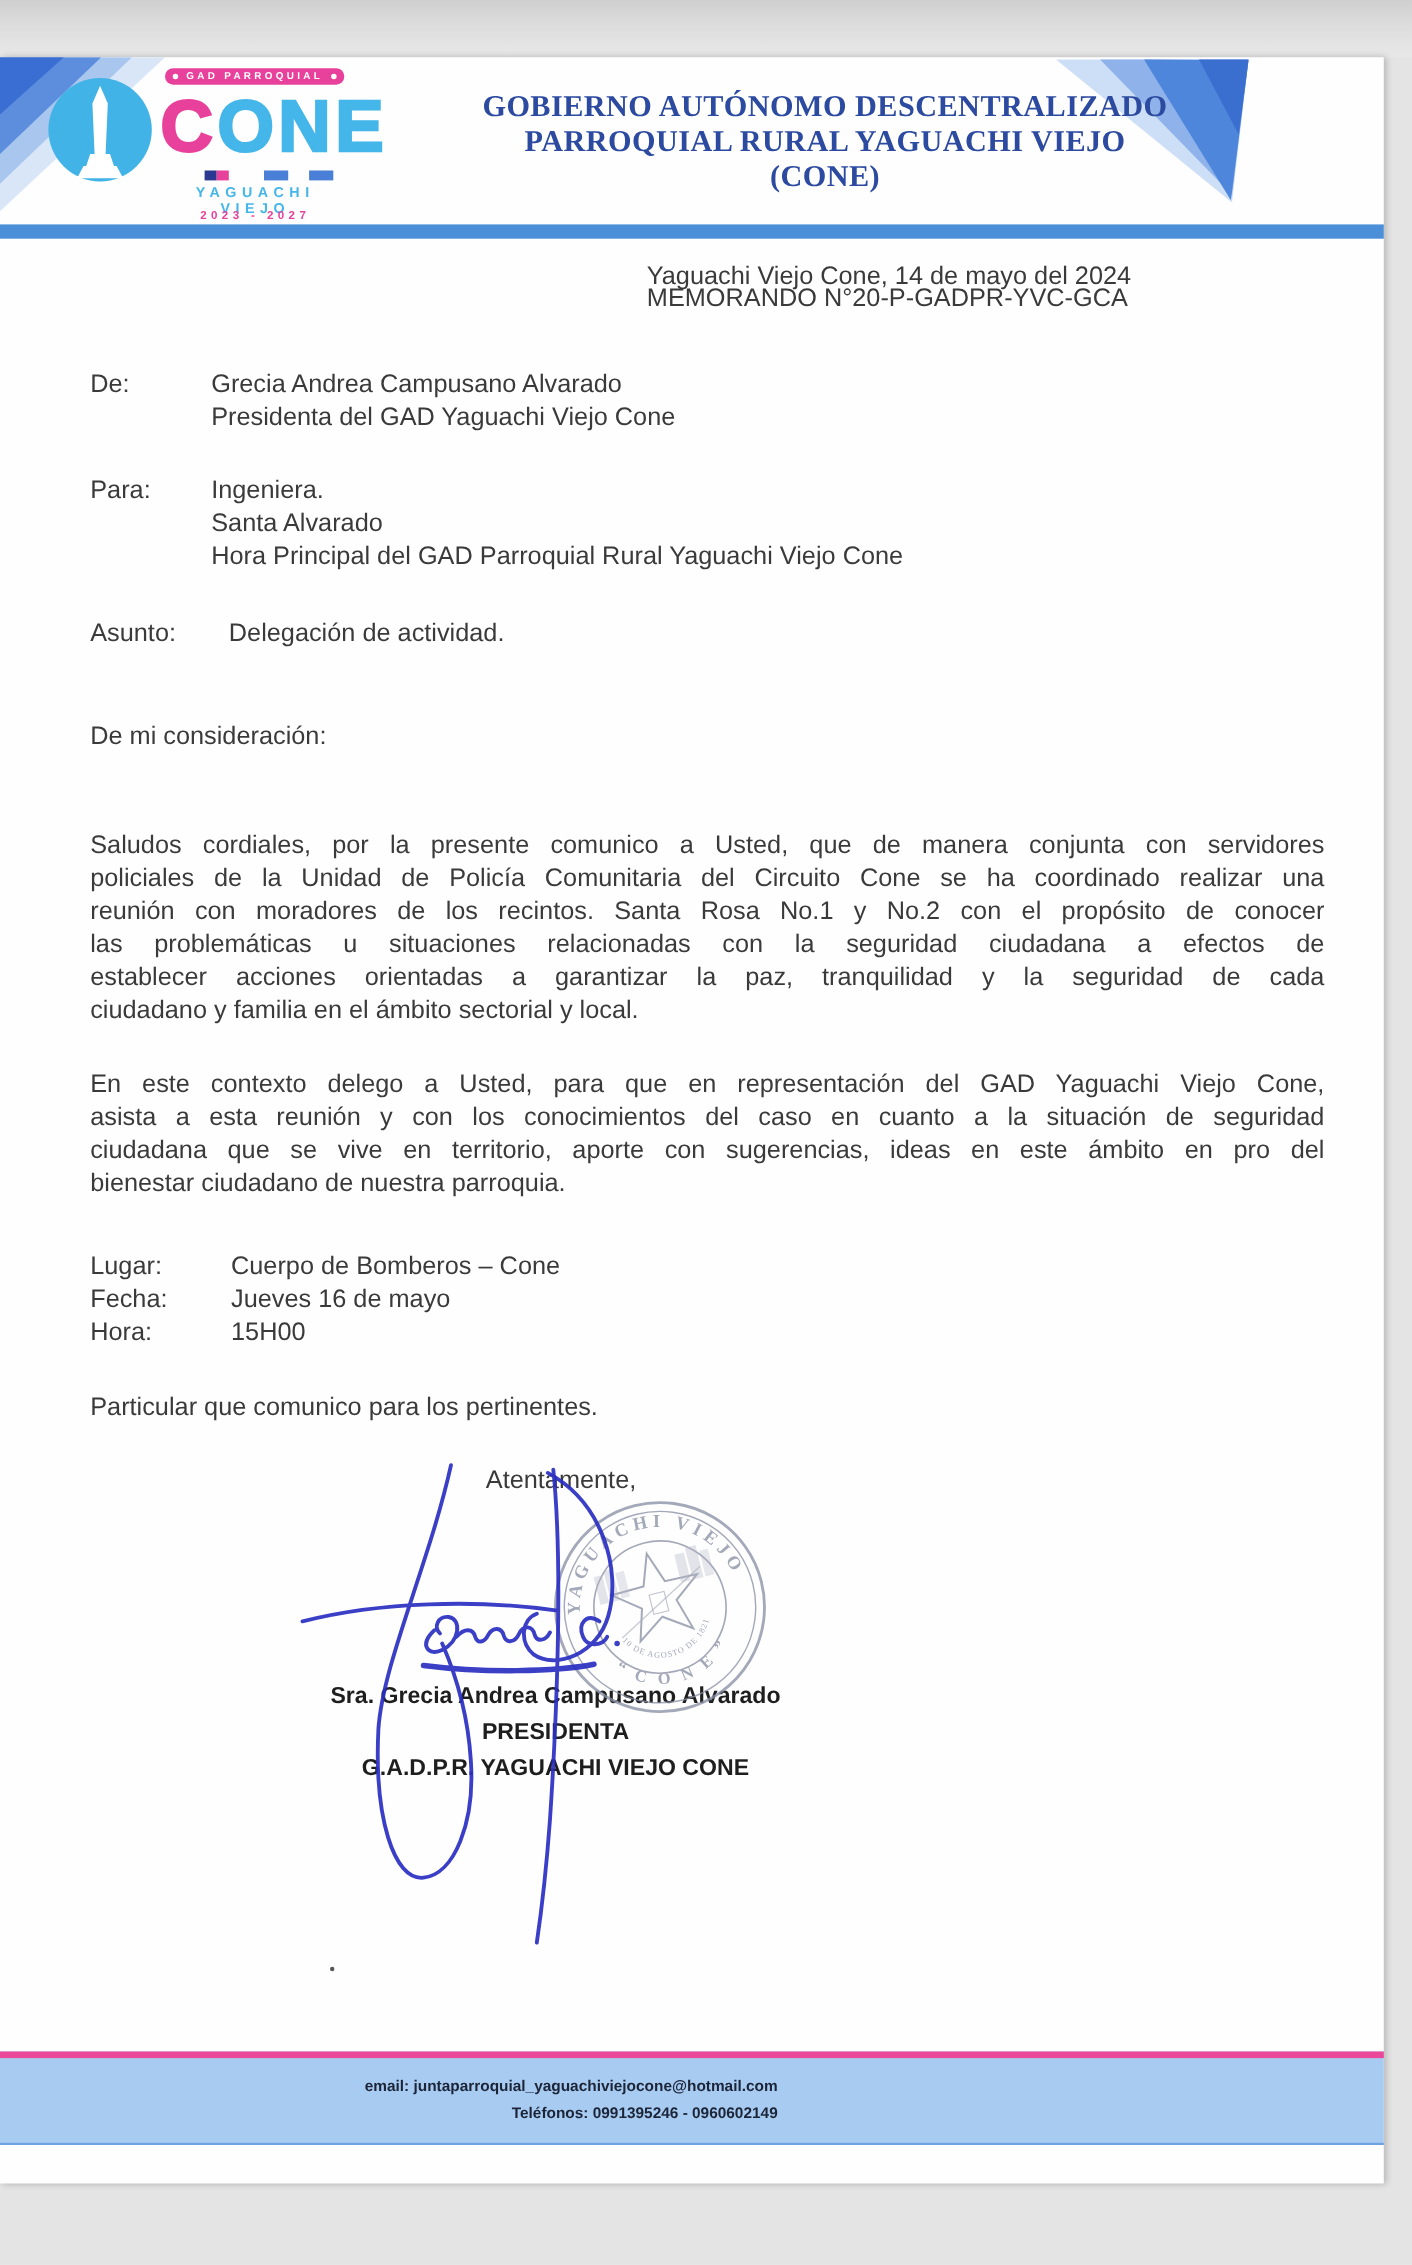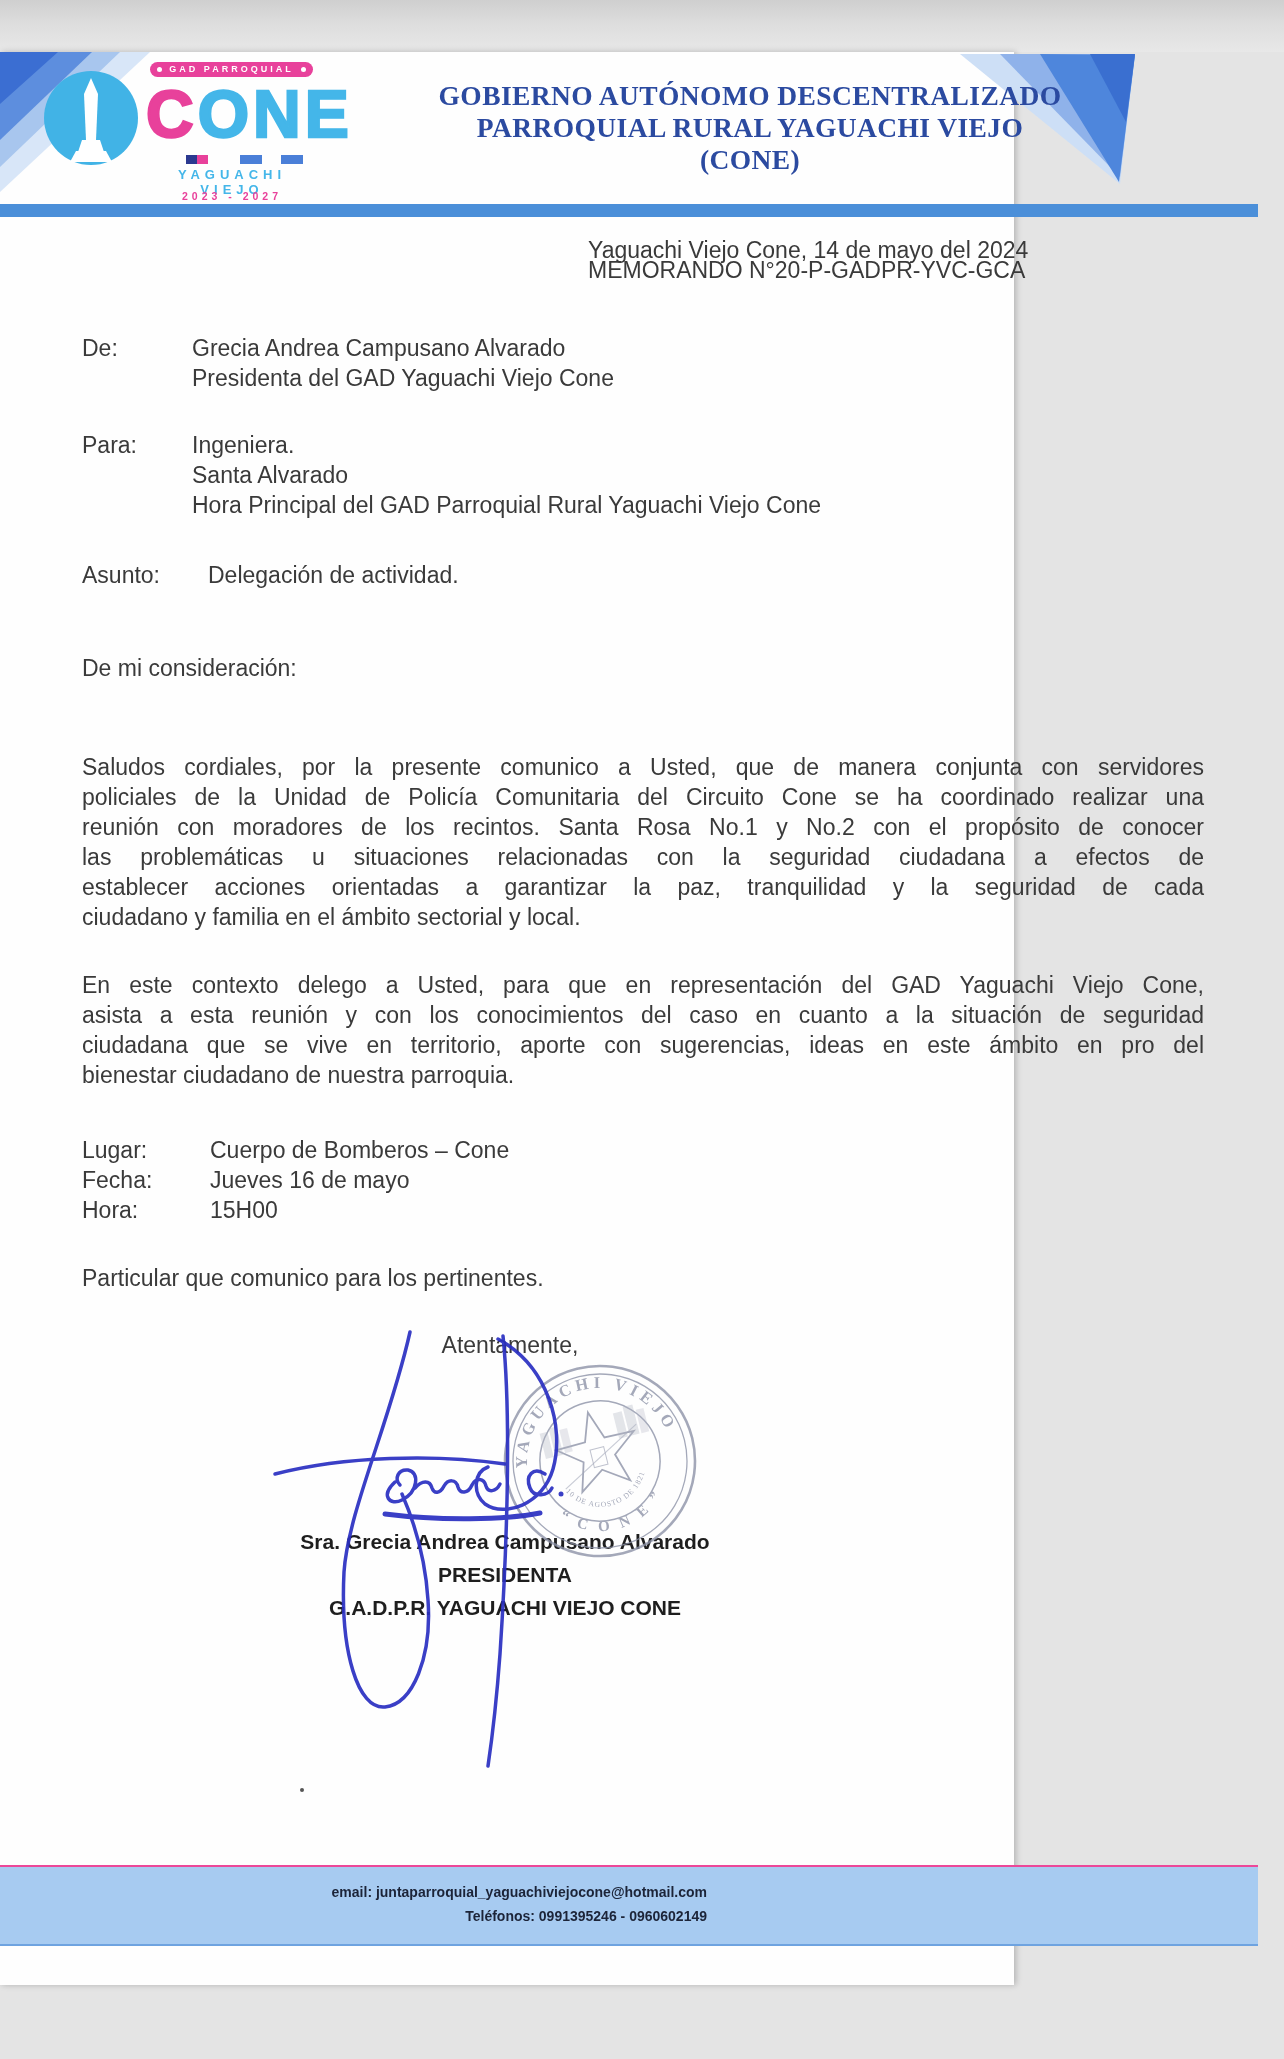--- a/index.html
+++ b/index.html
@@ -3,21 +3,21 @@
 <meta charset="utf-8">
 <style>
   html,body{margin:0;padding:0;}
   body{
     width:1284px;height:2059px;position:relative;overflow:hidden;
     background:#e4e4e4;
     font-family:"Liberation Sans", sans-serif;
   }
   .top-band{position:absolute;left:0;top:0;width:1284px;height:52px;
     background:linear-gradient(180deg,#cfcfcf 0%,#dddddd 45%,#e8e8e8 100%);}
-  .page{position:absolute;left:0;top:52px;width:1014px;height:1933px;
+  .page{position:absolute;left:0;top:52px;width:1258px;height:1933px;
     background:#fefefe;box-shadow:2px 0 6px rgba(0,0,0,.22);}
   .abs{position:absolute;}
   
   .org-title{left:430px;top:28px;width:640px;text-align:center;
     font-family:"Liberation Serif", serif;font-weight:bold;
     font-size:27.5px;line-height:32px;color:#2b4aa0;letter-spacing:.4px;}
   .blue-bar{left:0;top:152px;width:1258px;height:13px;background:#4b8fd9;}
   
   .logo-banner{left:150px;top:10px;width:163px;height:15px;background:#e8419b;
     border-radius:8px;color:#ffffff;font-size:9px;font-weight:bold;
@@ -35,21 +35,21 @@
   
   .t{font-size:23px;color:#3a3a3a;line-height:30px;white-space:nowrap;}
   .jpara{left:82px;width:1122px;}
   .jline{font-size:23px;color:#3a3a3a;line-height:30px;
     text-align:justify;text-align-last:justify;}
   .jline.last{text-align-last:left;}
   .namebox{left:260px;top:1473px;width:490px;text-align:center;
     font-size:21px;font-weight:bold;color:#1e1e1e;line-height:33px;}
   
   .footer-band{left:0;top:1813px;width:1258px;height:77px;background:#a7cbf1;
-    border-top:2px solid #ec4899;border-bottom:2px solid #6ea3e0;}
+    border-top:6px solid #ec4899;border-bottom:2px solid #6ea3e0;}
   .footer-text{position:absolute;left:0;top:14px;width:707px;text-align:right;
     font-size:14px;font-weight:bold;color:#1c2438;line-height:23.5px;}
   .dot{left:300px;top:1736px;width:4px;height:4px;border-radius:50%;background:#555;}
 </style>
 </head>
 <body>
 
 <div class="top-band"></div>
 
 <div class="page">

